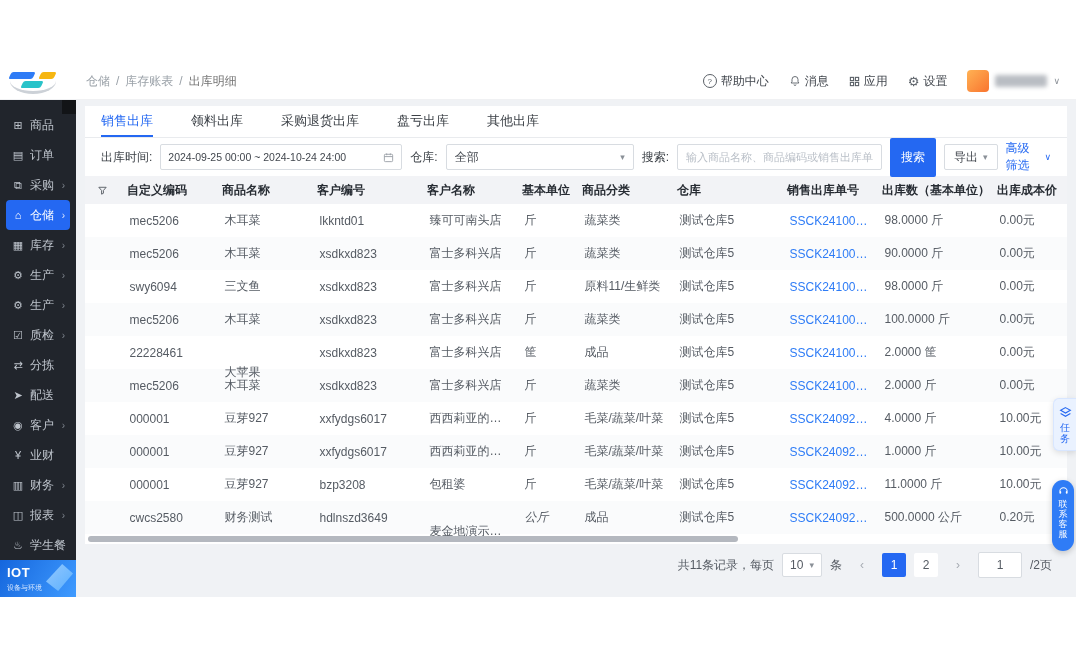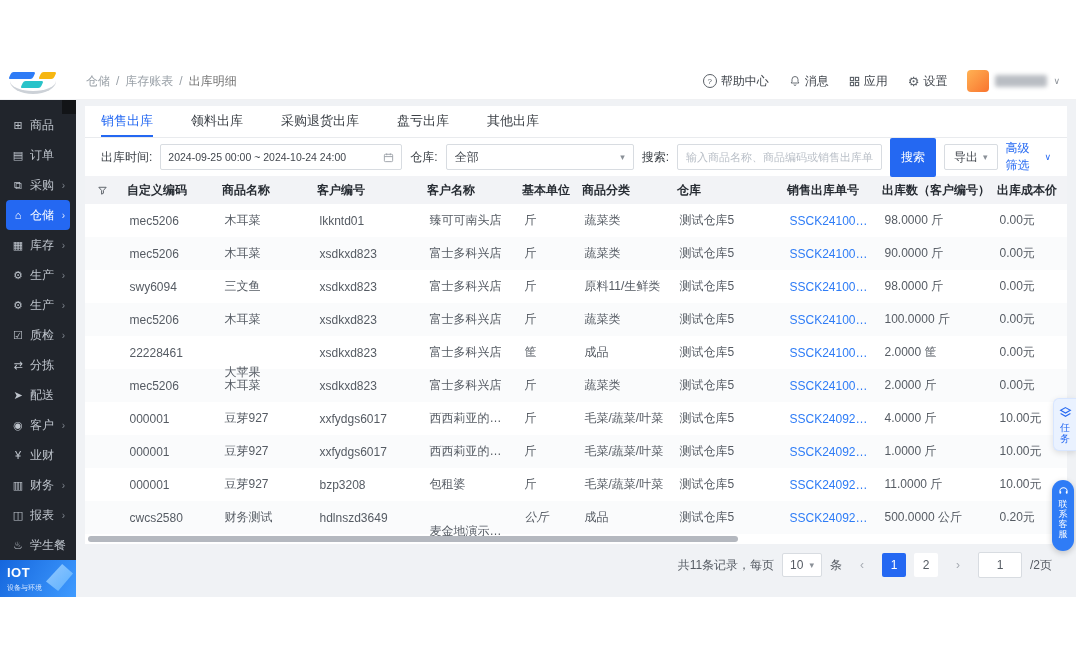--- a/index.html
+++ b/index.html
@@ -287,21 +287,21 @@
             </svg>
           </div>
           <div class="th" style="width: 95px;">自定义编码</div>
           <div class="th" style="width: 95px;">商品名称</div>
           <div class="th" style="width: 110px;">客户编号</div>
           <div class="th" style="width: 95px;">客户名称</div>
           <div class="th" style="width: 60px;">基本单位</div>
           <div class="th" style="width: 95px;">商品分类</div>
           <div class="th" style="width: 110px;">仓库</div>
           <div class="th" style="width: 95px;">销售出库单号</div>
-          <div class="th" style="width: 115px;">出库数（客户编号）</div>
+          <div class="th" style="width: 115px;">出库数（基本单位）</div>
           <div class="th" style="width: 77px;">出库成本价</div>
         </div>
       <div class="t-body">
           <div class="tr">
             <div class="td icon-cell" style="width: 30px;"></div>
             <div class="td" style="width: 95px;">mec5206</div>
             <div class="td" style="width: 95px;">木耳菜</div>
             <div class="td" style="width: 110px;">lkkntd01</div>
             <div class="td" style="width: 95px;">臻可可南头店</div>
             <div class="td" style="width: 60px;">斤</div>

